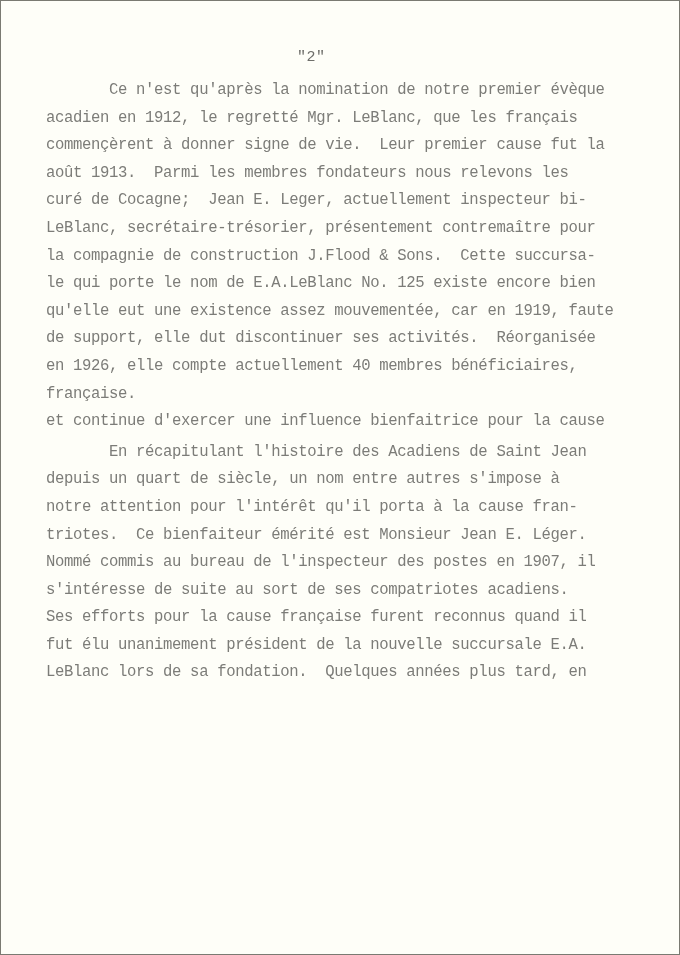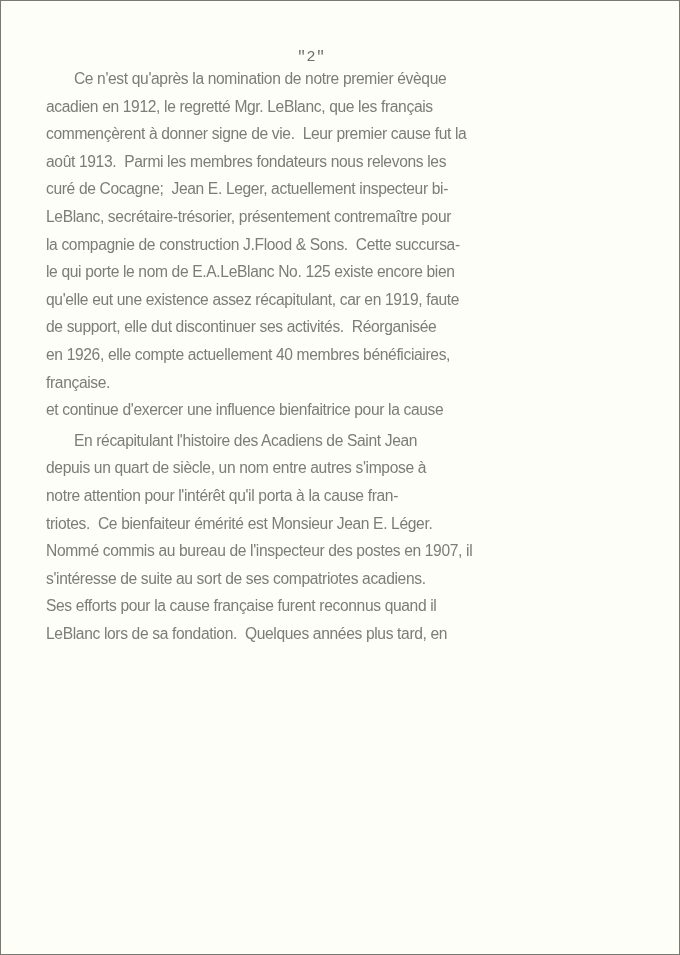--- a/index.html
+++ b/index.html
@@ -24,24 +24,24 @@
       position: absolute;
       top: 48px;
       left: 296px;
       font-family: "Liberation Mono", "DejaVu Sans Mono", monospace;
       font-size: 15px;
       color: #6e6e6a;
       letter-spacing: 0.5px;
     }
     .body-text {
       position: absolute;
-      top: 64px;
+      top: 76px;
       left: 45px;
       width: 600px;
-      font-family: Liberation Sans, sans-serif;
+      font-family: Liberation Mono, monospace;
       font-size: 15.6px;
       line-height: 27.6px;
       color: #7c7c78;
       letter-spacing: -0.35px;
     }
     .line {
       display: block;
       white-space: pre;
       height: 27.6px;
     }
@@ -58,31 +58,32 @@
   <div class="body-text">
     <div class="paragraph">
       <span class="line">       Ce n'est qu'après la nomination de notre premier évèque</span>
       <span class="line">acadien en 1912, le regretté Mgr. LeBlanc, que les français</span>
       <span class="line">commençèrent à donner signe de vie.  Leur premier cause fut la</span>
       <span class="line">août 1913.  Parmi les membres fondateurs nous relevons les</span>
       <span class="line">curé de Cocagne;  Jean E. Leger, actuellement inspecteur bi-</span>
       <span class="line">LeBlanc, secrétaire-trésorier, présentement contremaître pour</span>
       <span class="line">la compagnie de construction J.Flood &amp; Sons.  Cette succursa-</span>
       <span class="line">le qui porte le nom de E.A.LeBlanc No. 125 existe encore bien</span>
-      <span class="line">qu'elle eut une existence assez récapitulant, car en 1919, faute</span>
+      <span class="line">qu'elle eut une existence assez mouvementée, car en 1919, faute</span>
       <span class="line">de support, elle dut discontinuer ses activités.  Réorganisée</span>
       <span class="line">en 1926, elle compte actuellement 40 membres bénéficiaires,</span>
       <span class="line">française.</span>
       <span class="line">et continue d'exercer une influence bienfaitrice pour la cause</span>
     </div>
     <div class="para-gap"></div>
     <div class="paragraph">
       <span class="line">       En récapitulant l'histoire des Acadiens de Saint Jean</span>
       <span class="line">depuis un quart de siècle, un nom entre autres s'impose à</span>
       <span class="line">notre attention pour l'intérêt qu'il porta à la cause fran-</span>
       <span class="line">triotes.  Ce bienfaiteur émérité est Monsieur Jean E. Léger.</span>
       <span class="line">Nommé commis au bureau de l'inspecteur des postes en 1907, il</span>
       <span class="line">s'intéresse de suite au sort de ses compatriotes acadiens.</span>
       <span class="line">Ses efforts pour la cause française furent reconnus quand il</span>
+      <span class="line">fut élu unanimement président de la nouvelle succursale E.A.</span>
       <span class="line">LeBlanc lors de sa fondation.  Quelques années plus tard, en</span>
     </div>
   </div>
 </div>
 
 </body></html>

